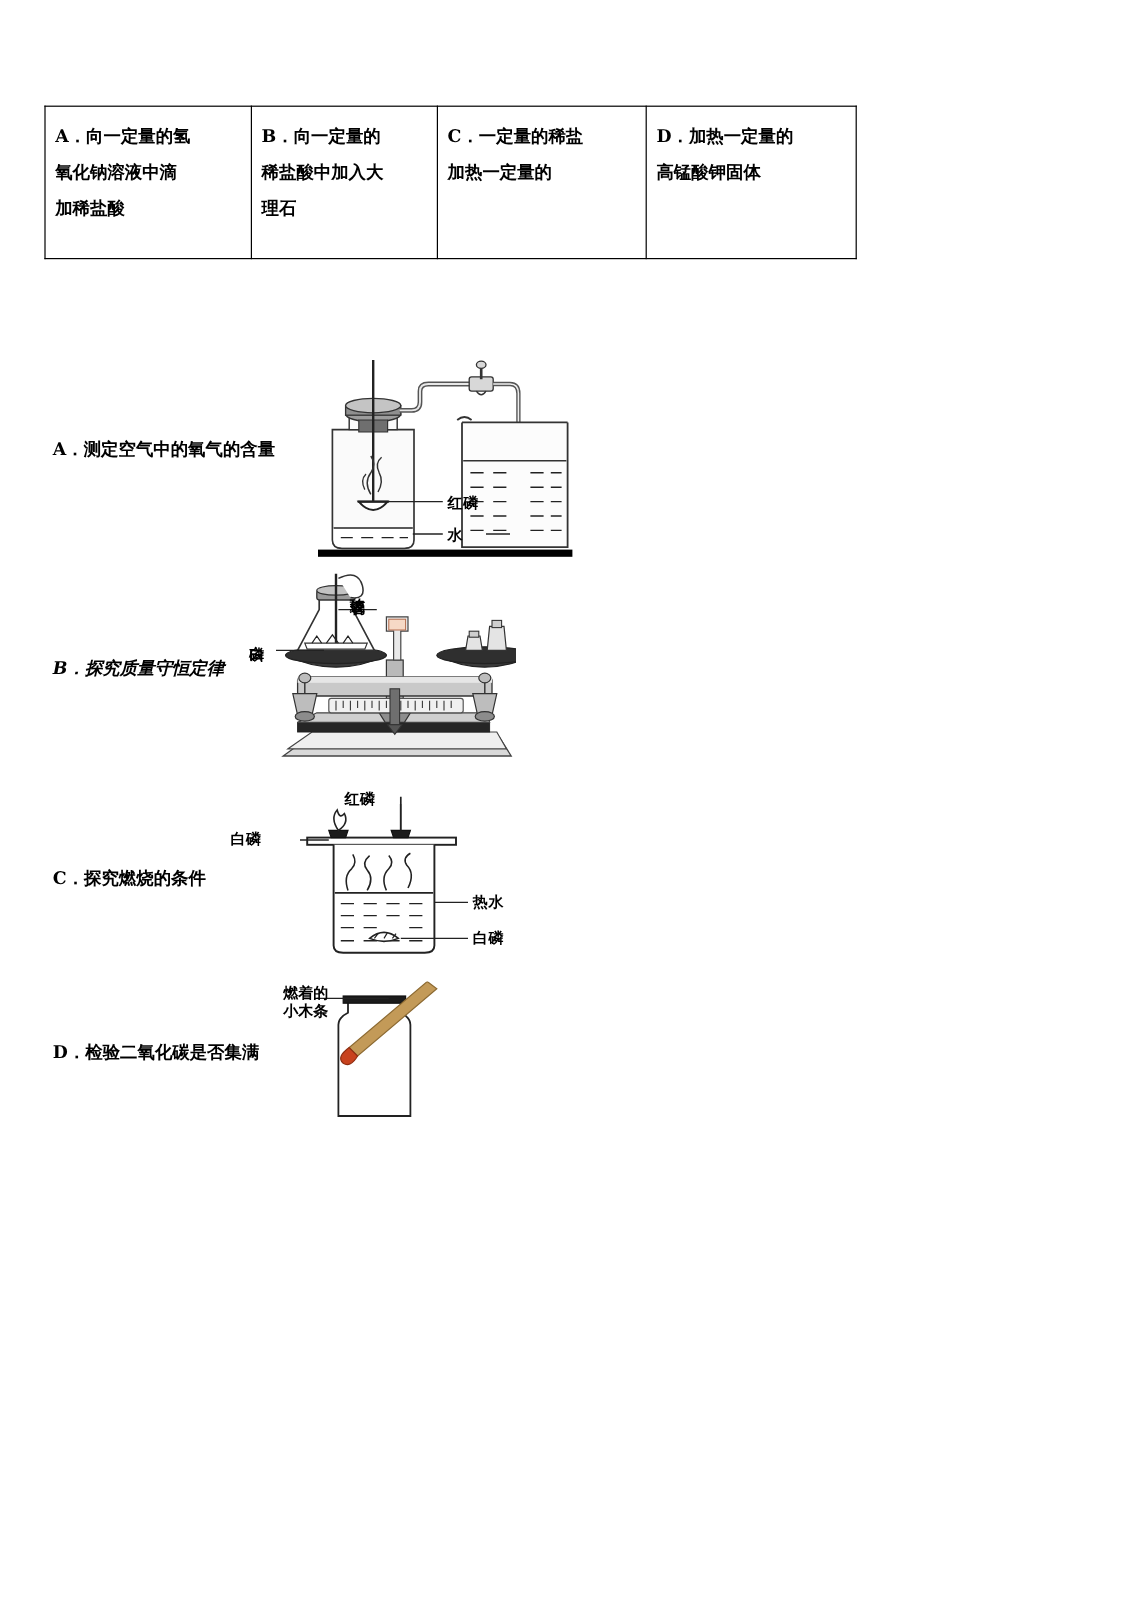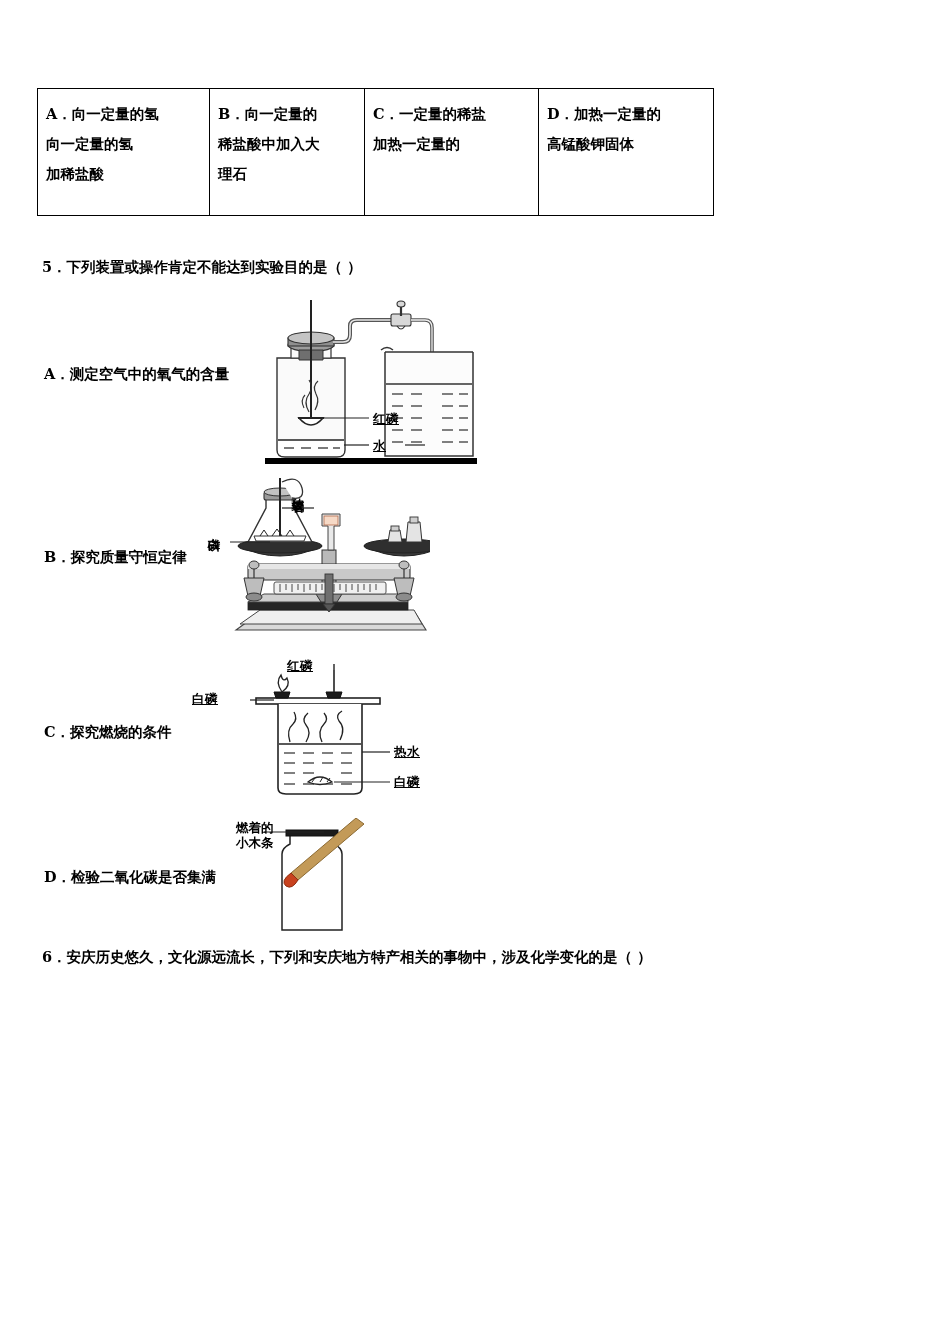--- a/index.html
+++ b/index.html
@@ -82,35 +82,34 @@
   
   .opt-label {
     position: absolute;
     font-family: "DejaVu Serif", "Liberation Serif", serif;
     font-weight: bold;
     font-size: 14.5px;
     white-space: nowrap;
     text-align: center;
   }
   #optA-label { left: 42px; top: 365px; }
-  #optB-label { left: 42px; top: 548px; }
+  #optB-label { left: 42px; top: 548px; font-style: italic; }
   #optC-label { left: 42px; top: 723px; }
   #optD-label { left: 42px; top: 868px; }
 
   .fig {
     position: absolute;
   }
   .lab {
     position: absolute;
     font-family: "DejaVu Sans", "Liberation Sans", sans-serif;
     font-size: 12.5px;
     font-weight: bold;
     white-space: nowrap;
     letter-spacing: 0.5px;
-    text-decoration: underline;
   }
   .lab-v {
     position: absolute;
     font-family: "DejaVu Sans", "Liberation Sans", sans-serif;
     font-size: 12.5px;
     font-weight: bold;
     writing-mode: vertical-rl;
     text-orientation: upright;
     letter-spacing: 1px;
     line-height: 13px;
@@ -127,42 +126,41 @@
 </head>
 <body>
 
 <div class="page">
 
   <table class="opt-table">
     <tbody>
         <tr>
       <td class="col-a">
         <div>A．向一定量的氢</div>
-        <div>向一定量的氢</div>
+        <div>氧化钠溶液中滴</div>
         <div>加稀盐酸</div>
       </td>
       <td class="col-b">
         <div>B．向一定量的</div>
         <div>稀盐酸中加入大</div>
         <div>理石</div>
       </td>
       <td class="col-c cell-mid">
         <div>C．一定量的稀盐</div>
         <div>加热一定量的</div>
       </td>
       <td class="col-d cell-mid">
         <div>D．加热一定量的</div>
         <div>高锰酸钾固体</div>
       </td>
     </tr>
   </tbody>
     </table>
 
 
-  <div class="q-stem" id="q5-stem">5．下列装置或操作肯定不能达到实验目的是（      ）</div>
 
   <div class="opt-label" id="optA-label">A．测定空气中的氧气的含量</div>
 
   <svg class="fig" style="left:255px; top:300px;" width="230" height="168" viewBox="0 0 230 168">
 
     <rect x="8" y="158" width="212" height="6" fill="#000"></rect>
 
     <path d="M20 58 L20 150 Q20 157 28 157 L80 157 Q88 157 88 150 L88 58 Z" fill="#fafafa" stroke="#333" stroke-width="1.4"></path>
 
     <path d="M34 47 L34 58 L74 58 L74 47 Z" fill="#fafafa" stroke="#333" stroke-width="1.2"></path>
@@ -392,15 +390,14 @@
     <path d="M27 55 L34 62 q-6 10 -12 6 q-6 -5 5 -13 Z" fill="#c8421e" stroke="#8e2e12" stroke-width="1"></path>
 
     <line x1="0" y1="14" x2="60" y2="14" stroke="#222" stroke-width="1.2"></line>
   </svg>
 
   <div class="lab-stack" style="left:234px; top:820px;">
     <div>燃着的</div>
     <div>小木条</div>
   </div>
 
-  <div class="q-stem" id="q6-stem">6．安庆历史悠久，文化源远流长，下列和安庆地方特产相关的事物中，涉及化学变化的是（  ）</div>
 
 </div>
 
 </body></html>

